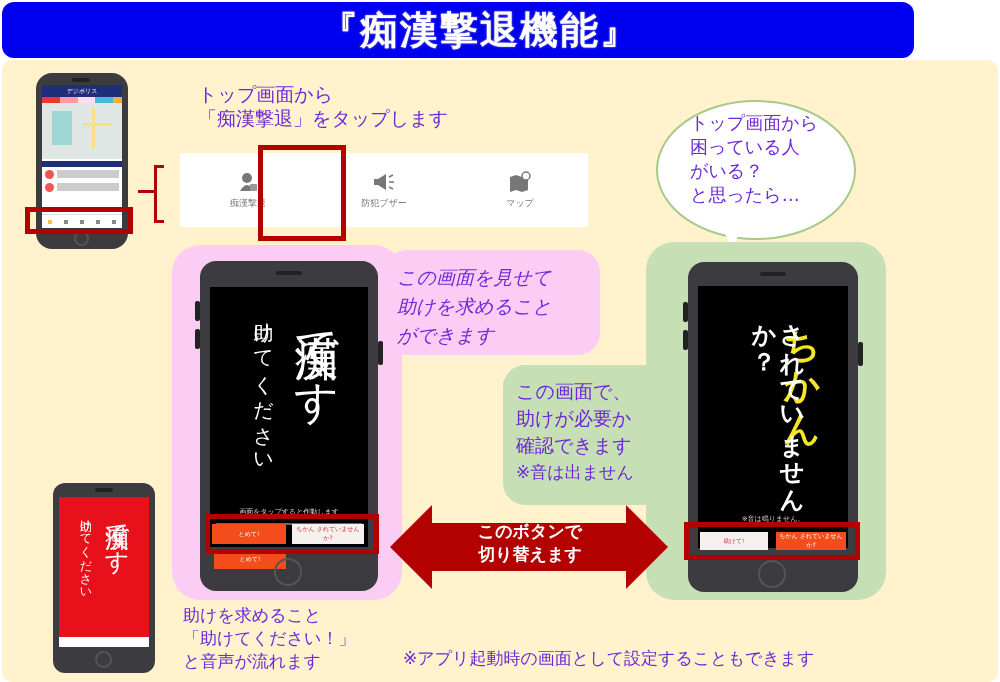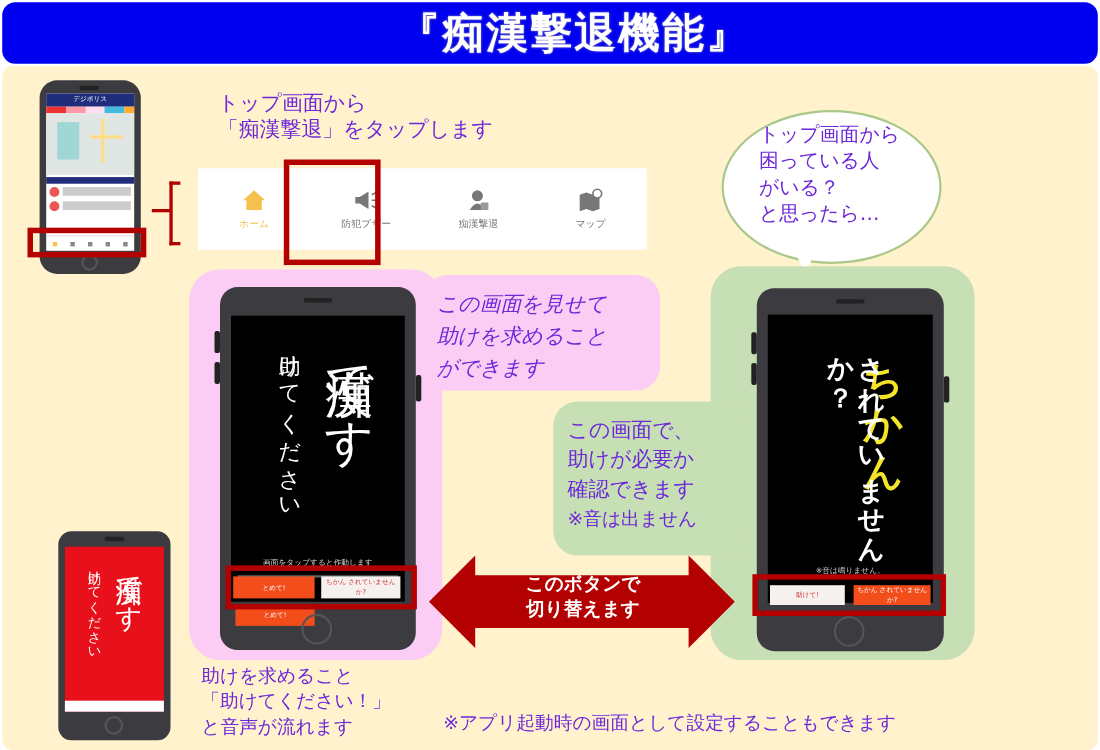--- a/index.html
+++ b/index.html
@@ -1,17 +1,17 @@
 <!DOCTYPE html>
 <html><head>
 <meta charset="utf-8">
 <style>
   * { box-sizing: border-box; margin: 0; padding: 0; }
   body { width: 1000px; height: 682px; background: #fff; font-family: "DejaVu Sans", sans-serif; position: relative; overflow: hidden; }
-  .title-bar { position: absolute; left: 2px; top: 2px; width: 996px; height: 56px; background: #0000f0; border-radius: 12px; display: flex; align-items: center; justify-content: center; padding-left: 44px; }
+  .title-bar { position: absolute; left: 2px; top: 2px; width: 912px; height: 56px; background: #0000f0; border-radius: 12px; display: flex; align-items: center; justify-content: center; padding-left: 44px; }
   .title-bar span { color: #fff; font-size: 38px; font-weight: bold; letter-spacing: 2px; text-shadow: 0 0 2px #aab; }
   .canvas { position: absolute; left: 2px; top: 60px; width: 996px; height: 622px; background: #fff2cc; border-radius: 10px; }
   .abs { position: absolute; }
   .phone { position: absolute; background: #3b3b40; border-radius: 16px; }
   .phone .screen { position: absolute; background: #000; }
   .phone .speaker { position: absolute; height: 4px; background: #222; border-radius: 2px; }
   .phone .home { position: absolute; border: 2px solid #555; border-radius: 50%; }
   .phone .side { position: absolute; width: 5px; background: #222; border-radius: 2px; }
   .txt { color: #6d28d9; font-size: 19px; line-height: 24px; }
   .navbar { position: absolute; left: 180px; top: 153px; width: 408px; height: 74px; background: #fff; display: flex; }
@@ -82,40 +82,34 @@
 <div class="abs" style="left:154px;top:165px;width:3px;height:58px;background:#b30000;"></div>
 <div class="abs" style="left:154px;top:165px;width:10px;height:3px;background:#b30000;"></div>
 <div class="abs" style="left:154px;top:220px;width:10px;height:3px;background:#b30000;"></div>
 
 <div class="abs txt" style="left:198px;top:82px;">
   <div>トップ画面から</div>
   <div>「痴漢撃退」をタップします</div>
 </div>
 
 <div class="navbar">
-  <div class="navitem home">
-    <svg width="22" height="22" viewBox="0 0 22 22">
-        <path d="M11 2 L21 11 H18 V20 H4 V11 H1 Z" fill="#f5c14d"></path>
-      </svg>
-    <span class="lbl">ホーム</span>
-  </div>
-  <div class="navitem">
-    <svg width="24" height="22" viewBox="0 0 24 22">
-        <path d="M2 8 H6 L14 3 V19 L6 14 H2 Z" fill="#777"></path>
-        <path d="M17 6 L21 4 M17 11 H22 M17 16 L21 18" stroke="#777" stroke-width="1.5"></path>
-      </svg>
-    <span class="lbl">防犯ブザー</span>
-  </div>
   <div class="navitem">
     <svg width="22" height="22" viewBox="0 0 22 22">
         <circle cx="10" cy="7" r="5" fill="#777"></circle>
         <path d="M3 20 Q10 8 17 20 Z" fill="#777"></path>
         <rect x="13" y="13" width="7" height="7" rx="1" fill="#999"></rect>
       </svg>
     <span class="lbl">痴漢撃退</span>
+  </div>
+  <div class="navitem">
+    <svg width="24" height="22" viewBox="0 0 24 22">
+        <path d="M2 8 H6 L14 3 V19 L6 14 H2 Z" fill="#777"></path>
+        <path d="M17 6 L21 4 M17 11 H22 M17 16 L21 18" stroke="#777" stroke-width="1.5"></path>
+      </svg>
+    <span class="lbl">防犯ブザー</span>
   </div>
   <div class="navitem">
     <svg width="24" height="22" viewBox="0 0 24 22">
         <path d="M2 6 L8 4 L14 6 L20 4 V19 L14 21 L8 19 L2 21 Z" fill="#777"></path>
         <circle cx="18" cy="5" r="4" fill="#fff" stroke="#777" stroke-width="1.5"></circle>
       </svg>
     <span class="lbl">マップ</span>
   </div>
 </div>
 <div class="redbox" style="left:258px;top:145px;width:88px;height:96px;"></div>

